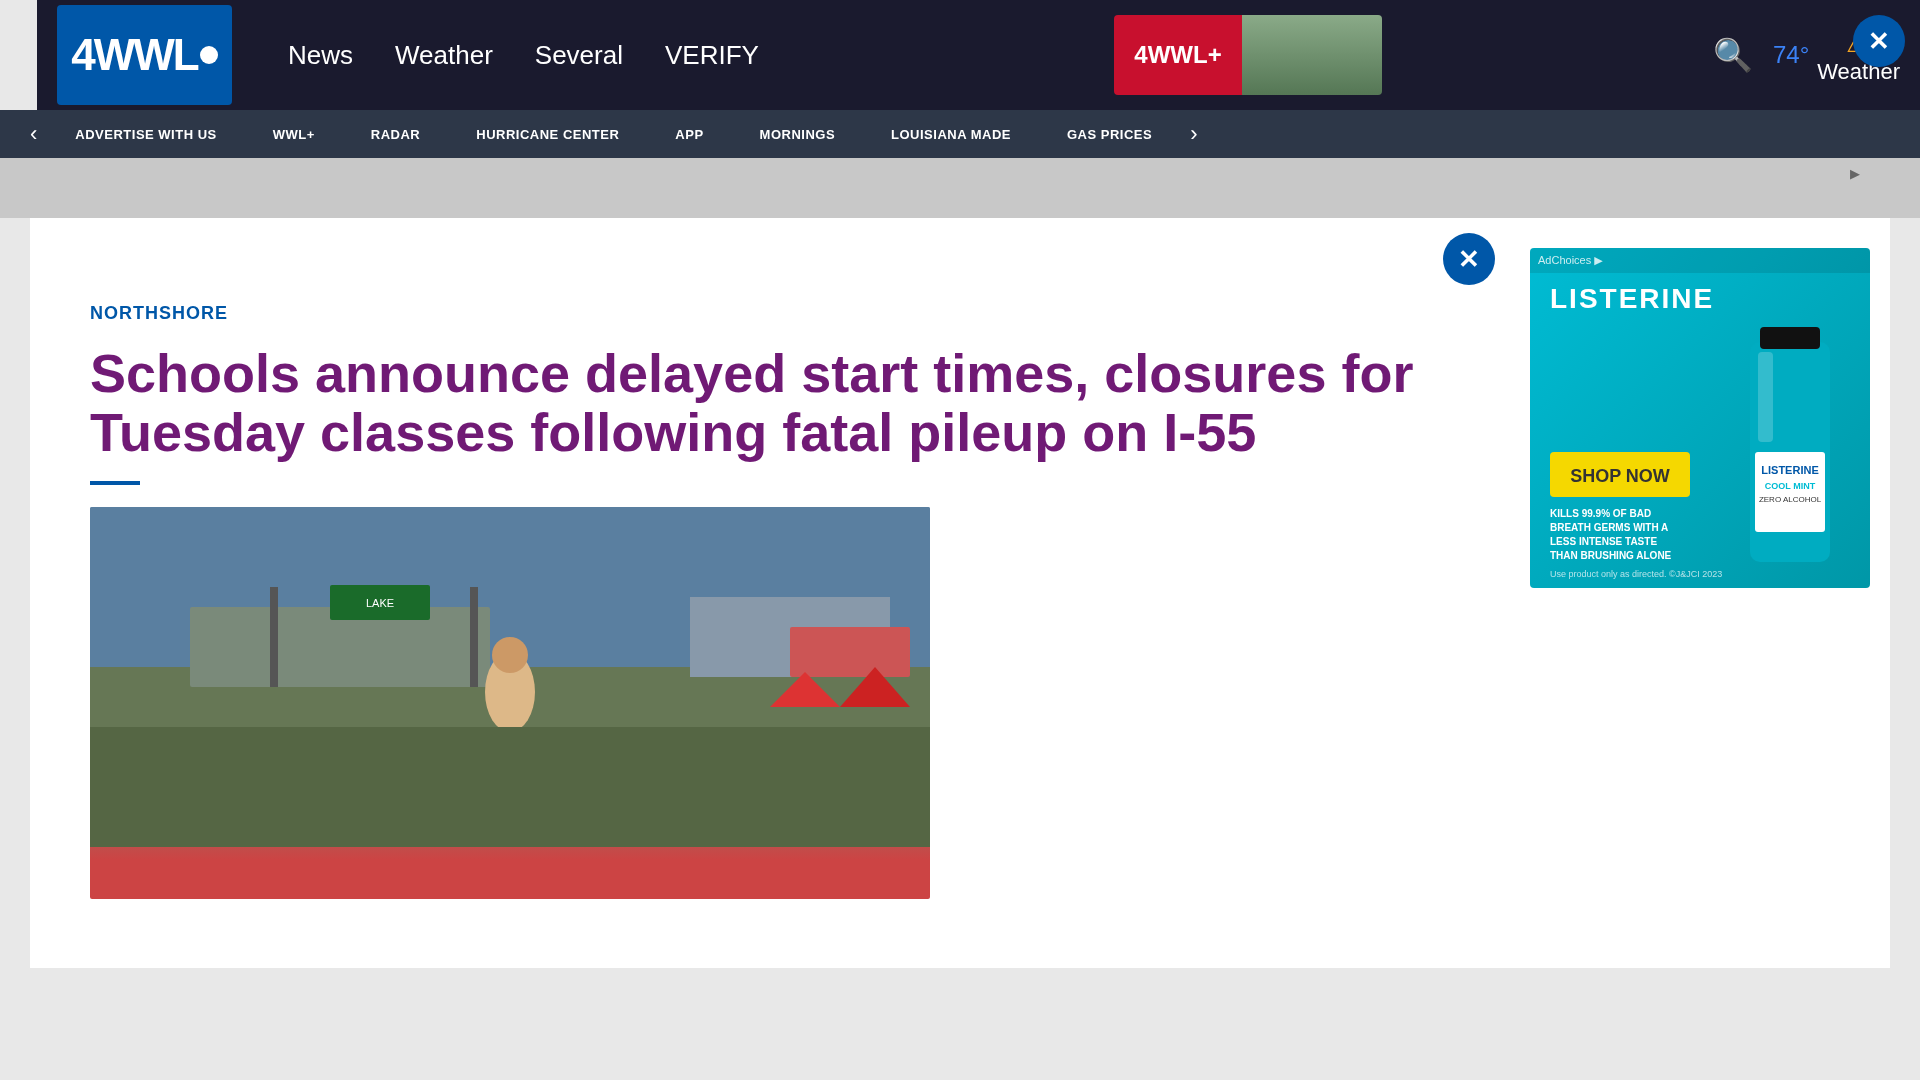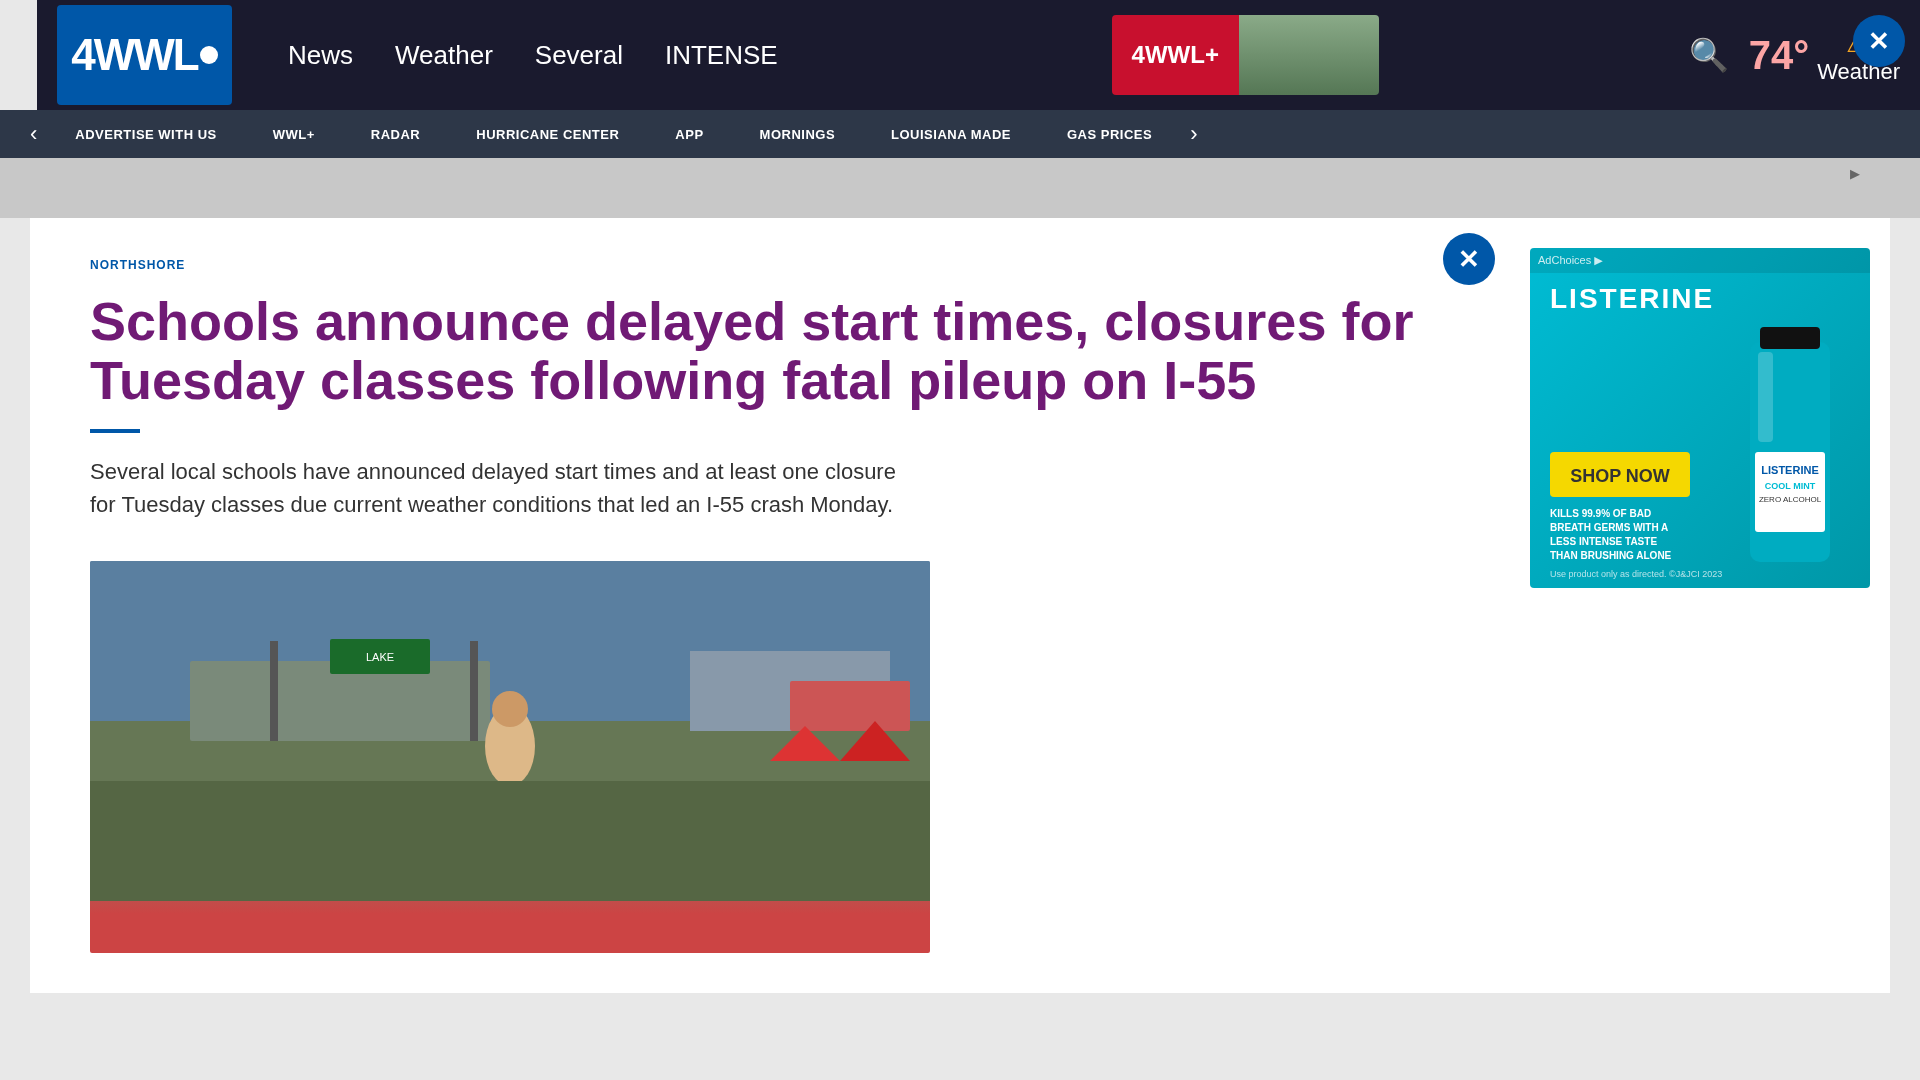--- a/index.html
+++ b/index.html
@@ -180,25 +180,26 @@
     }
 
     
     .article-section {
       flex: 1;
       padding: 40px 50px 40px 60px;
       position: relative;
     }
     .category-label {
       color: #0057a8;
-      font-size: 12px;
+      font-size: 18px;
       font-weight: 700;
       text-transform: uppercase;
       letter-spacing: 1px;
       margin-bottom: 20px;
+      margin-top: 45px;
     }
     .article-title {
       font-size: 54px;
       font-weight: 900;
       color: #701a75;
       line-height: 1.1;
       margin-bottom: 18px;
     }
     .title-underline {
       width: 50px;
@@ -310,36 +311,36 @@
 <nav class="top-nav">
   <div class="logo-box">
     <span class="logo-text">4WWL</span>
       <span class="logo-circle"></span>
   </div>
 
   <div class="nav-links">
     <a class="nav-link">News</a>
     <a class="nav-link">Weather</a>
     <a class="nav-link">Several</a>
-    <a class="nav-link">INTENSE</a>
+    <a class="nav-link">VERIFY</a>
   </div>
 
   <div class="nav-center">
     <div class="wwl-plus-badge">
       <span>4WWL+</span>
     </div>
     <div class="video-thumb">
       <div class="video-thumb-inner"></div>
     </div>
   </div>
 
   <div class="nav-right">
     <button class="search-icon-btn">🔍</button>
     <div class="weather-widget">
-      <span style="color:#fca5a5;font-size:40px;font-weight:700;">74°</span>
+      <span style="color:#3b82f6;font-size:24px;font-weight:400;">74°</span>
       <div style="display:flex;flex-direction:column;align-items:center;">
         <span class="weather-icon-warn">⚠</span>
         <span class="weather-label">Weather</span>
       </div>
     </div>
   </div>
 </nav>
 
 <div class="sub-nav">
   <button class="sub-nav-arrow">‹</button>
@@ -359,21 +360,20 @@
 </div>
 
 <div class="main-content">
 
   <div class="article-section">
     <button class="close-btn-article">✕</button>
 
     <div class="category-label">NORTHSHORE</div>
     <h1 class="article-title">Schools announce delayed start times, closures for Tuesday classes following fatal pileup on I-55</h1>
     <div class="title-underline"></div>
-    <p class="article-summary">Several local schools have announced delayed start times and at least one closure for Tuesday classes due current weather conditions that led an I-55 crash Monday.</p>
 
     <div class="article-image">
       
       <svg width="840" height="340" viewBox="0 0 840 340">
 
         <rect width="840" height="340" fill="#5a7fa0"></rect>
 
         <rect x="0" y="160" width="840" height="180" fill="#667755"></rect>
         <rect x="100" y="100" width="300" height="80" fill="#7a8a7a" rx="2"></rect>
         <rect x="180" y="80" width="8" height="100" fill="#555"></rect>

